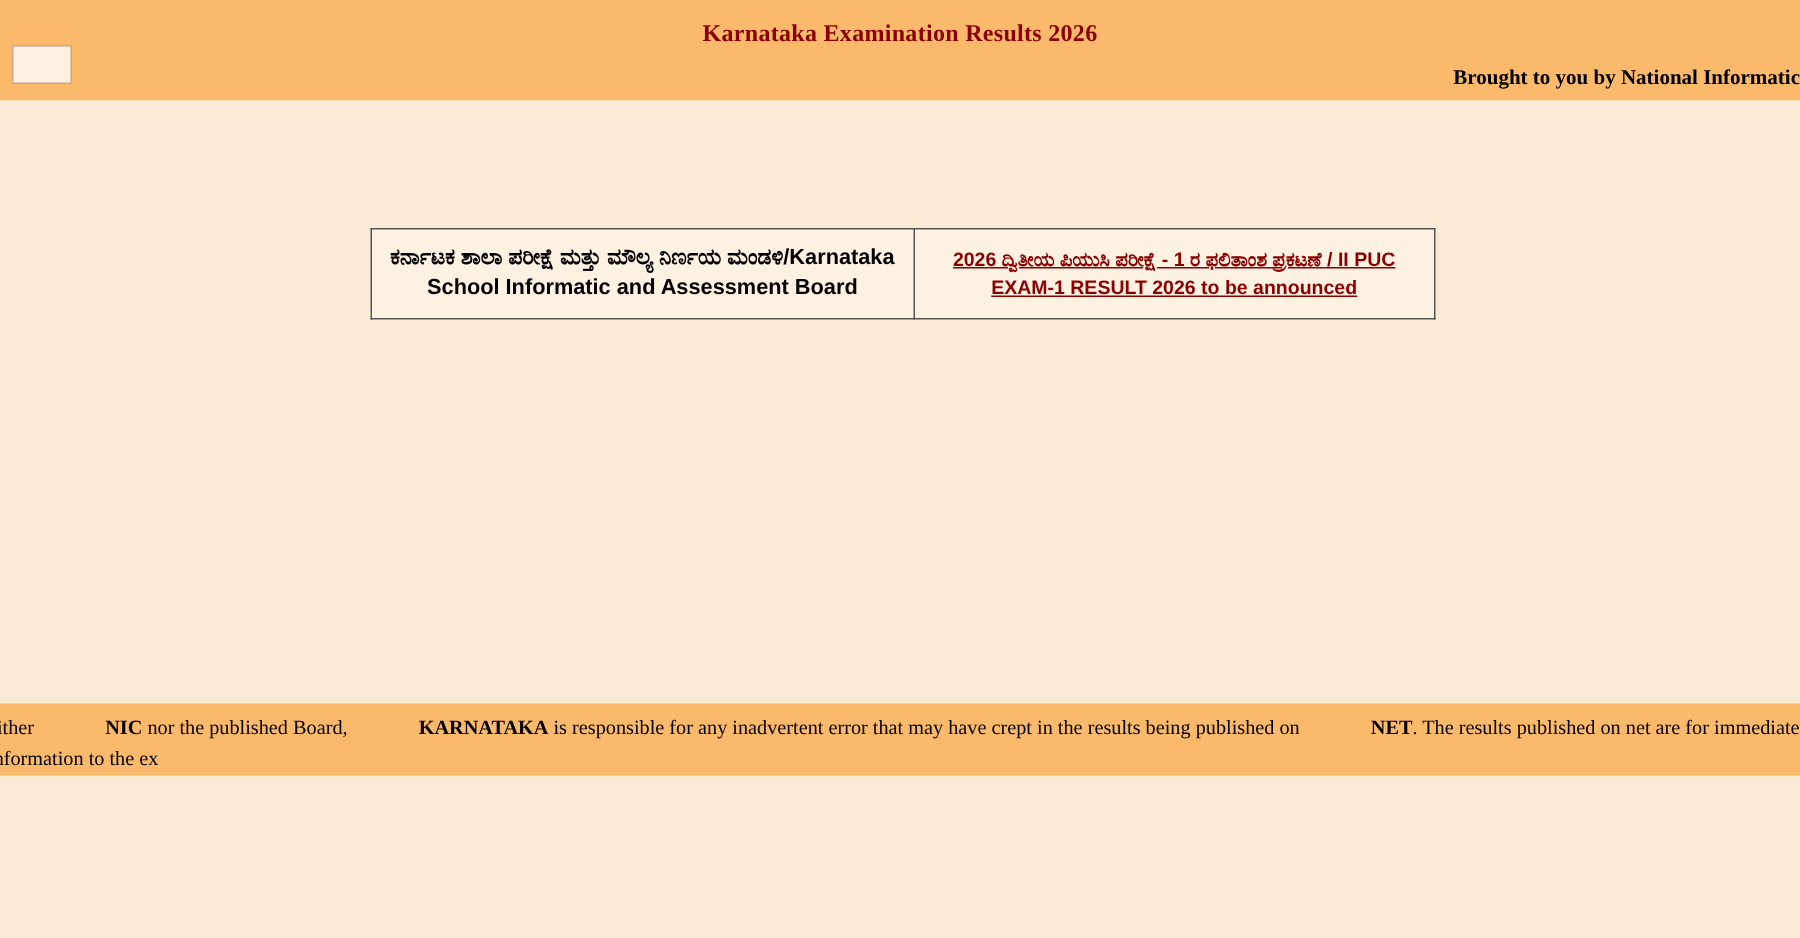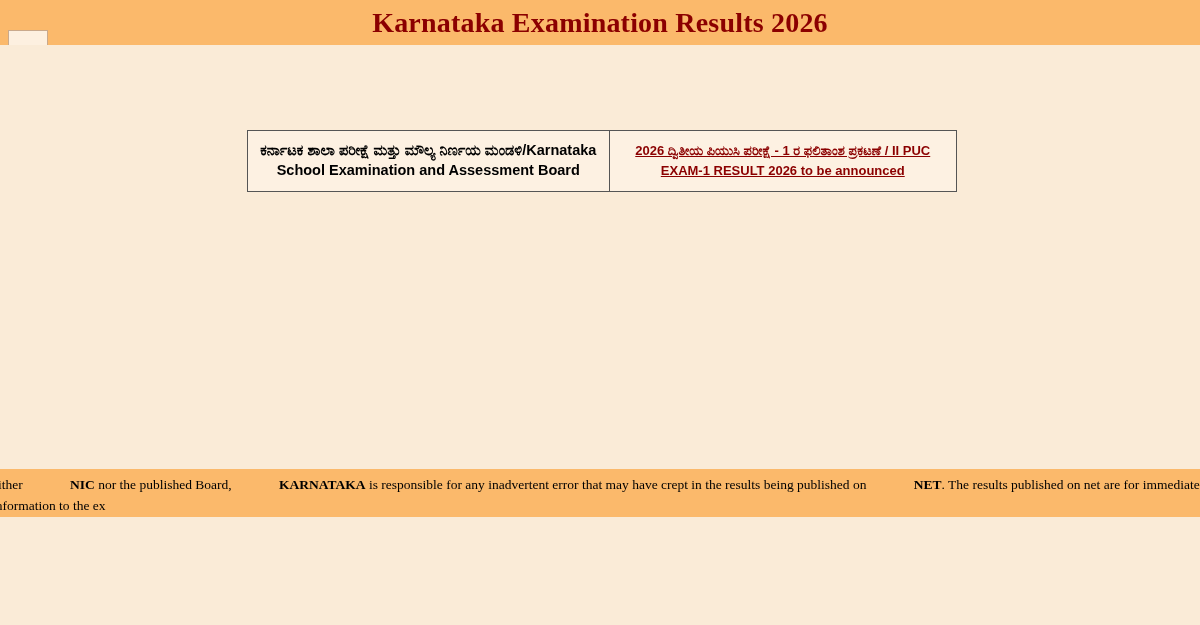--- a/index.html
+++ b/index.html
@@ -26,21 +26,21 @@
   .header-title-row {
     height: 45px;
     display: flex;
     align-items: center;
     justify-content: center;
   }
   .header-title {
     color: #8b0000;
     font-family: "Liberation Serif", serif;
     font-weight: bold;
-    font-size: 28px;
+    font-size: 16px;
     letter-spacing: 0.2px;
     text-align: left;
   }
   .header-sub-row {
     height: 22px;
     position: relative;
   }
   .header-credit {
     position: absolute;
     right: 0px;
@@ -140,28 +140,31 @@
     background: #faebd7;
   }
 </style>
 </head>
 <body>
 
 <div class="header-band">
   <div class="header-title-row">
     <div class="header-title">Karnataka Examination Results 2026</div>
   </div>
+  <div class="header-sub-row">
+    <div class="header-credit">Brought to you by National Informatic</div>
+  </div>
   <div class="header-artifact"></div>
 </div>
 
 <div class="content-area">
   <table class="result-table">
     <tbody>
         <tr>
-      <td class="cell-board">ಕರ್ನಾಟಕ ಶಾಲಾ ಪರೀಕ್ಷೆ ಮತ್ತು ಮೌಲ್ಯ ನಿರ್ಣಯ ಮಂಡಳಿ/Karnataka School Examination and Assessment Board</td>
+      <td class="cell-board">ಕರ್ನಾಟಕ ಶಾಲಾ ಪರೀಕ್ಷೆ ಮತ್ತು ಮೌಲ್ಯ ನಿರ್ಣಯ ಮಂಡಳಿ/Karnataka School Informatic and Assessment Board</td>
       <td class="cell-link">
         <a class="result-link" href="#">2026 ದ್ವಿತೀಯ ಪಿಯುಸಿ ಪರೀಕ್ಷೆ - 1 ರ ಫಲಿತಾಂಶ ಪ್ರಕಟಣೆ / II PUC EXAM-1 RESULT 2026 to be announced</a>
       </td>
     </tr>
   </tbody>
     </table>
 </div>
 
 <div class="footer-band">
   <div class="footer-text">

